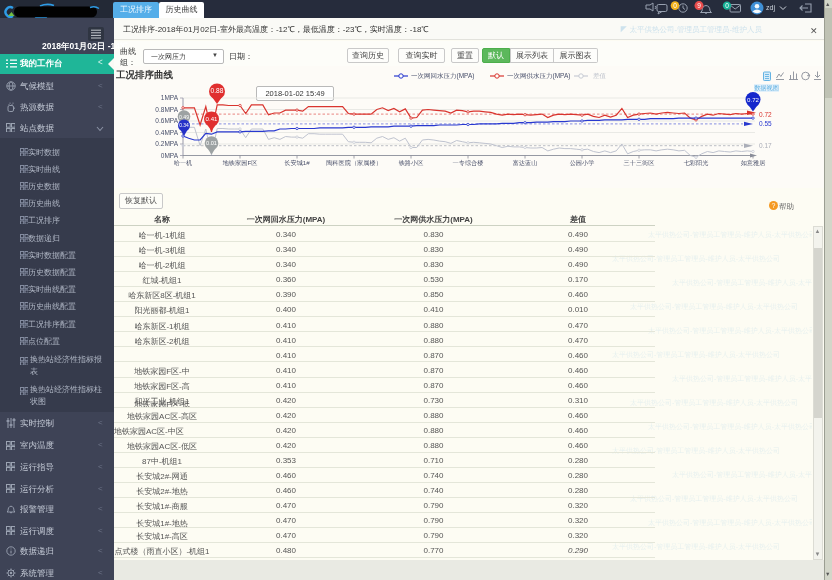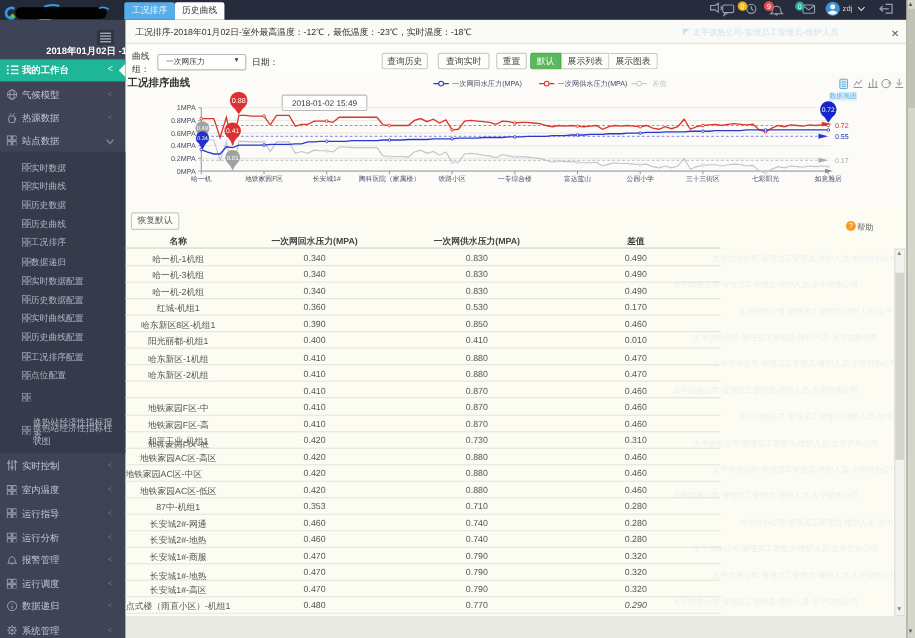--- a/index.html
+++ b/index.html
@@ -230,21 +230,21 @@
   </svg>
 <div class="ab" style="left:28px;top:335.7px;font-size:8px;color:#AFB6C4;">点位配置</div>
 <svg class="ab" style="left:20px;top:357px;" width="8" height="8" viewBox="0 0 8 8">
     <g fill="none" stroke="#848CA0" stroke-width="1">
       <rect x="0.5" y="0.5" width="3.2" height="3.2"></rect>
       <rect x="5.0" y="0.5" width="3.2" height="3.2"></rect>
       <rect x="0.5" y="5.0" width="3.2" height="3.2"></rect>
       <rect x="5.0" y="5.0" width="3.2" height="3.2"></rect>
     </g>
   </svg>
-<div class="ab" style="left:30px;top:354px;width:78px;font-size:8px;line-height:12px;color:#AFB6C4;margin-top:24px;">换热站经济性指标报表</div>
+<div class="ab" style="left:30px;top:354px;width:78px;font-size:8px;line-height:12px;color:#AFB6C4;">换热站经济性指标报表</div>
 <svg class="ab" style="left:20px;top:387px;" width="8" height="8" viewBox="0 0 8 8">
     <g fill="none" stroke="#848CA0" stroke-width="1">
       <rect x="0.5" y="0.5" width="3.2" height="3.2"></rect>
       <rect x="5.0" y="0.5" width="3.2" height="3.2"></rect>
       <rect x="0.5" y="5.0" width="3.2" height="3.2"></rect>
       <rect x="5.0" y="5.0" width="3.2" height="3.2"></rect>
     </g>
   </svg>
 <div class="ab" style="left:30px;top:384px;width:78px;font-size:8px;line-height:12px;color:#AFB6C4;">换热站经济性指标柱状图</div>
 <svg class="ab" style="left:6px;top:417.5px;" width="10" height="10" viewBox="0 0 10 10">

